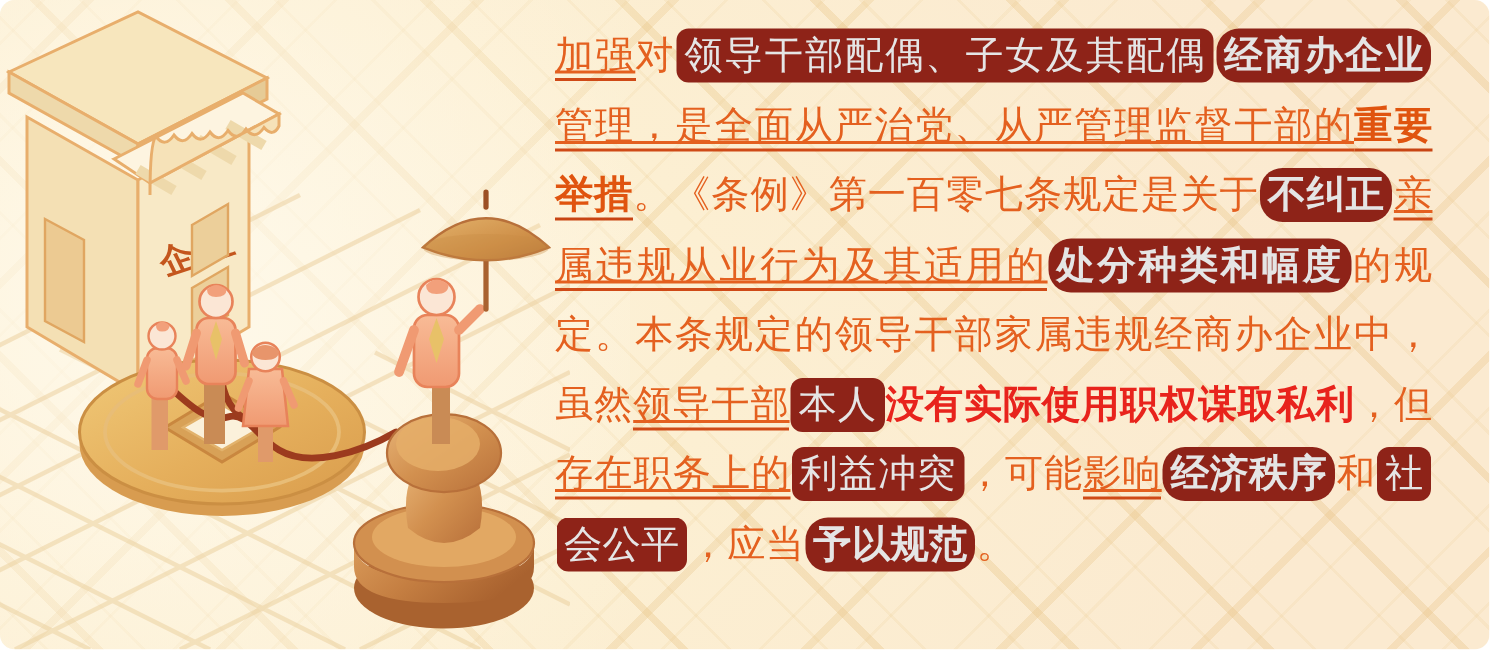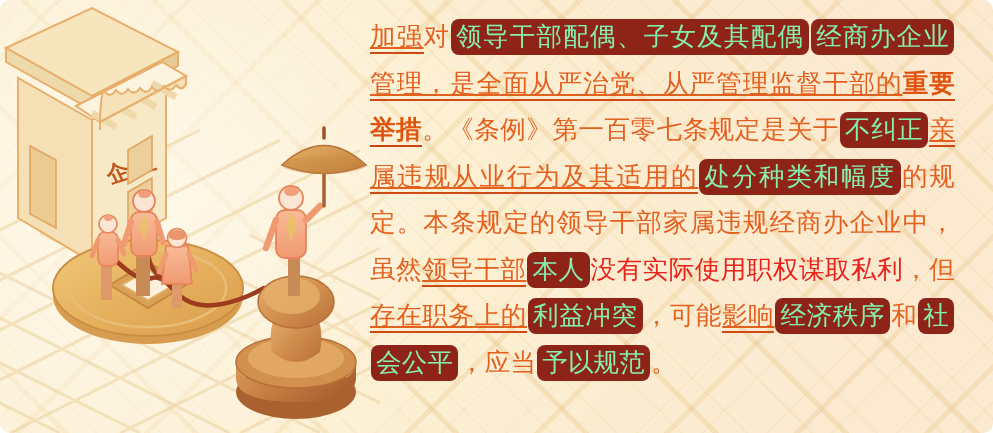--- a/index.html
+++ b/index.html
@@ -96,34 +96,34 @@
   
   .bu {
     color: #e0540f;
     font-weight: bold;
     border-bottom: 2.5px solid #c84413;
     padding-bottom: 1px;
   }
   
   .br {
     color: #e8231c;
-    font-weight: normal;
+    font-weight: bold;
   }
   
   .pill {
     background: #8e2318;
-    color: #86efac;
+    color: #e5e5e5;
     border-radius: 8px;
     padding: 3px 5px 4px 5px;
     margin: 0 1px;
     box-decoration-break: clone;
     -webkit-box-decoration-break: clone;
     font-weight: 400;
   }
-  .pill.b { font-weight: normal; }
+  .pill.b { font-weight: bold; border-radius: 15px; }
 </style>
 </head>
 <body>
 
 <div id="poster">
 
   <div class="bg-lattice"></div>
   <div class="bg-lattice-fine"></div>
   <div class="bg-wash-left"></div>
 

